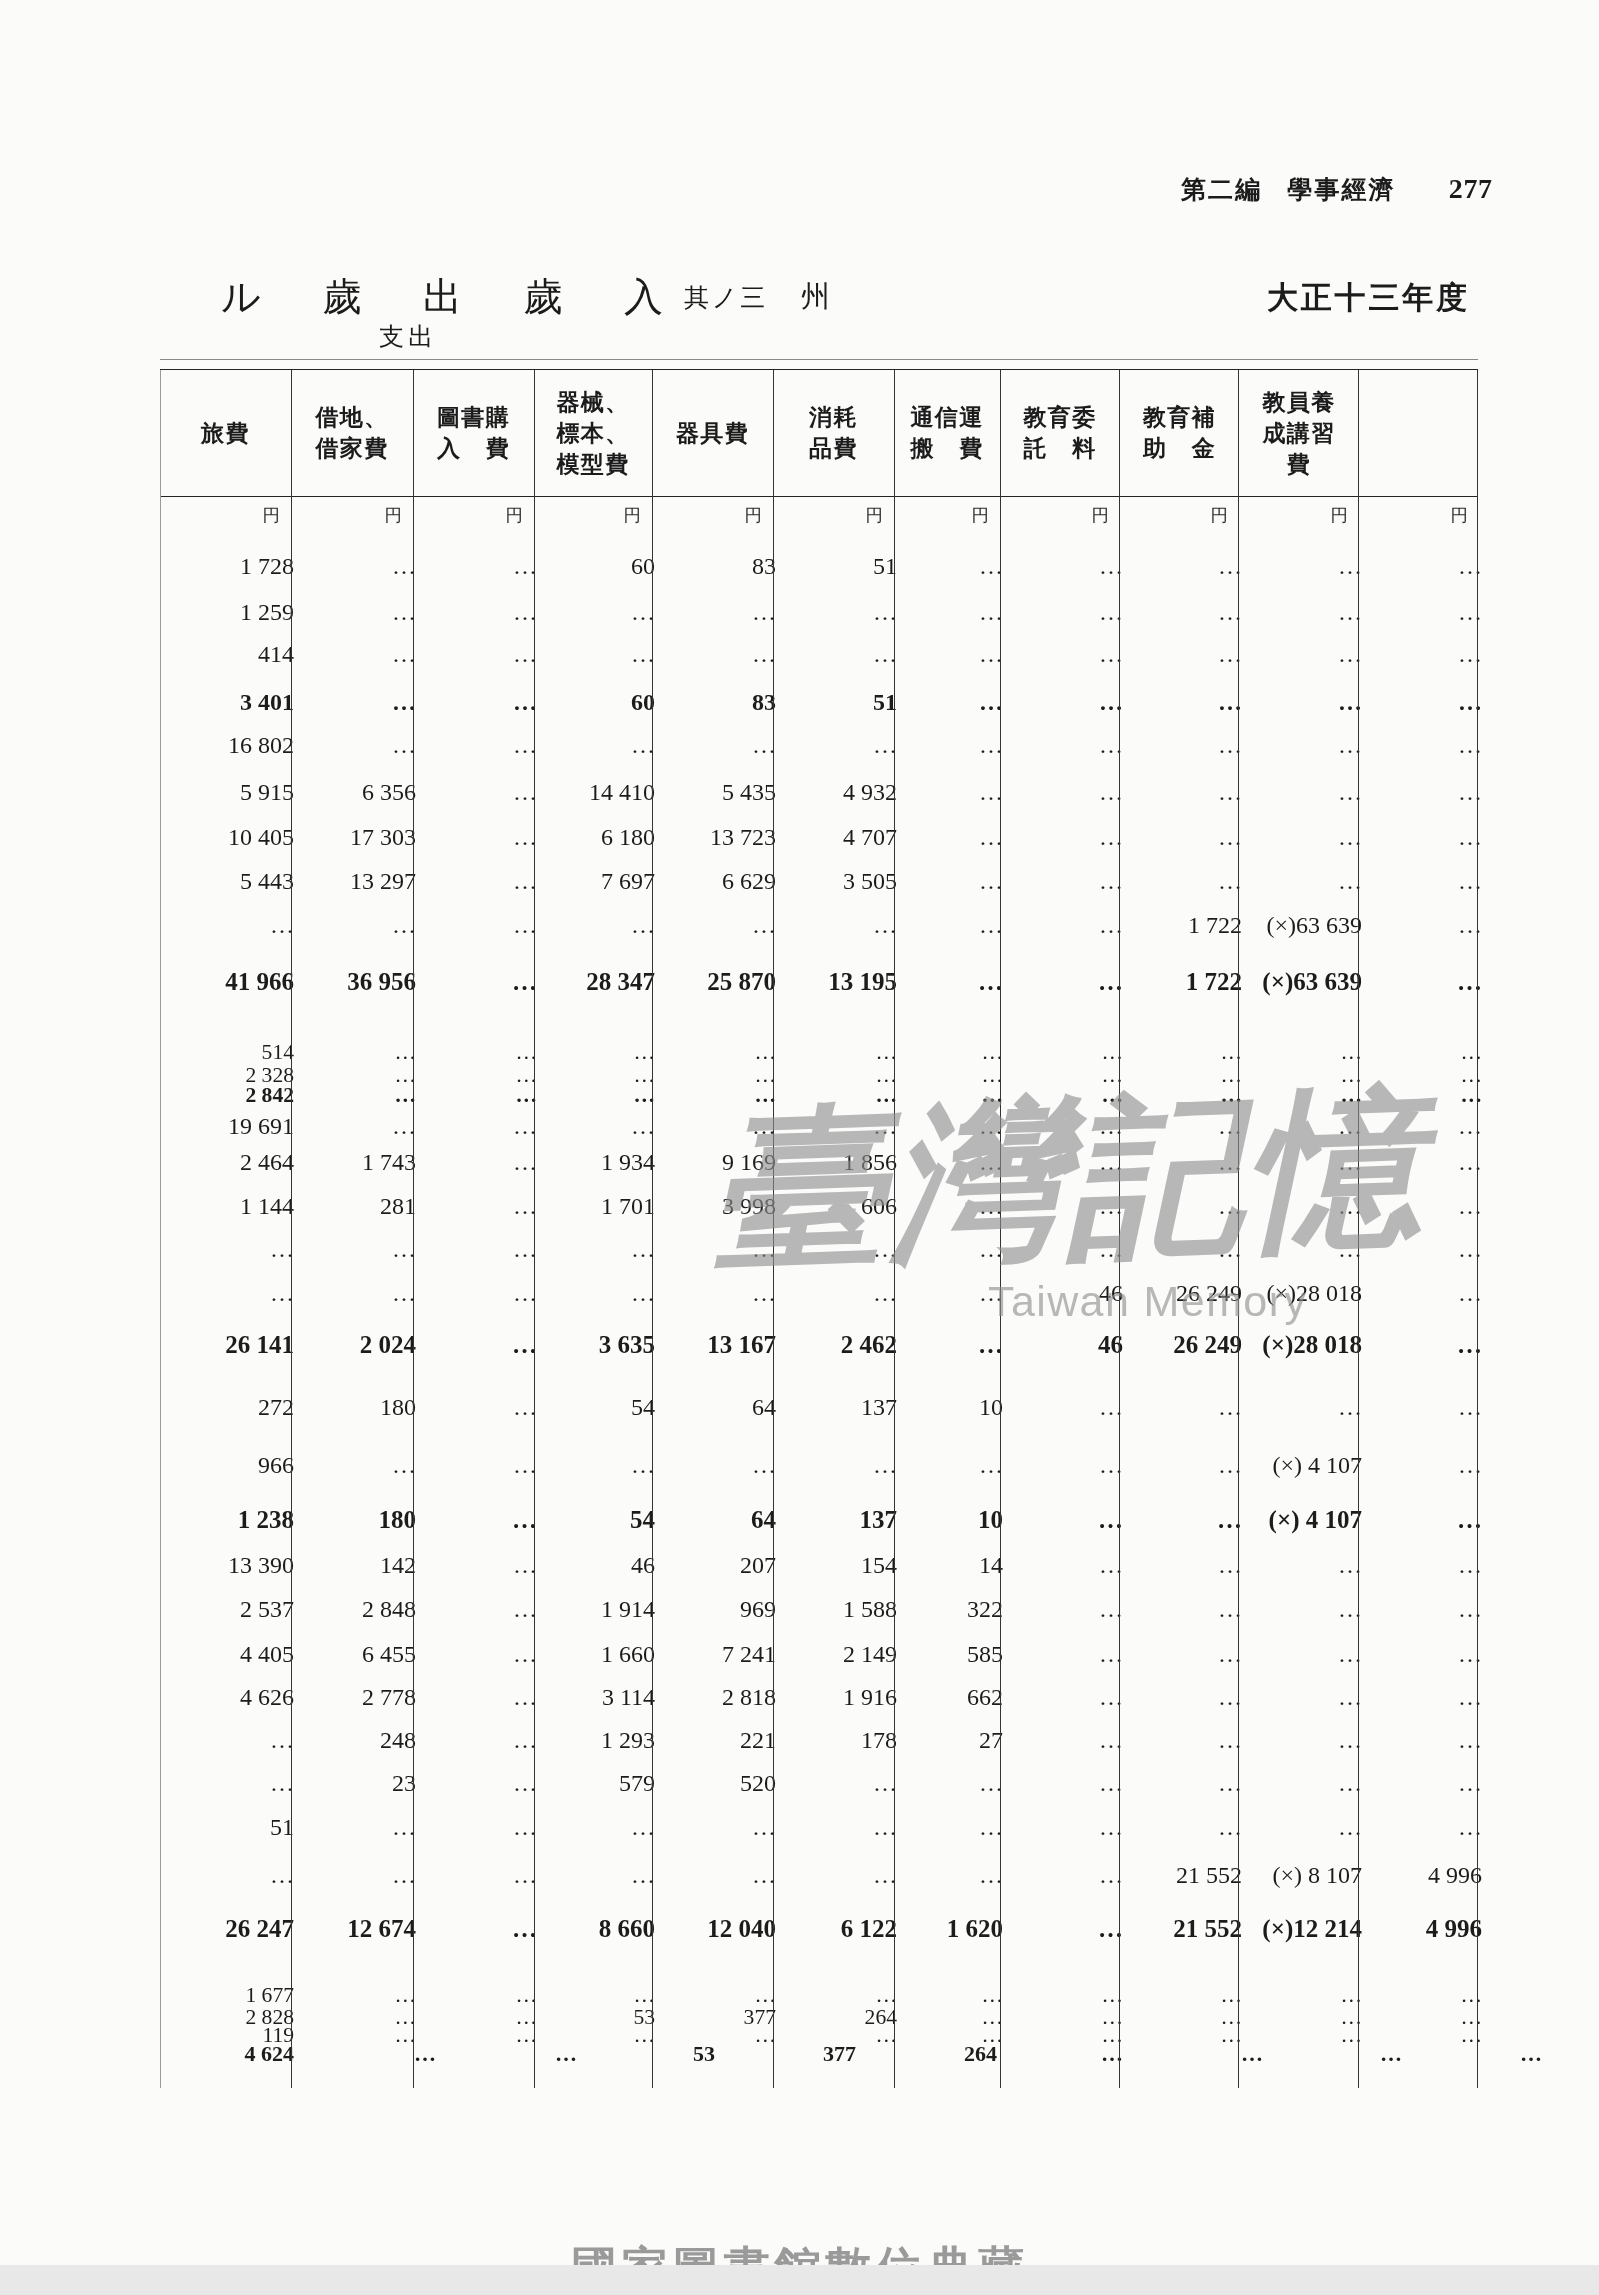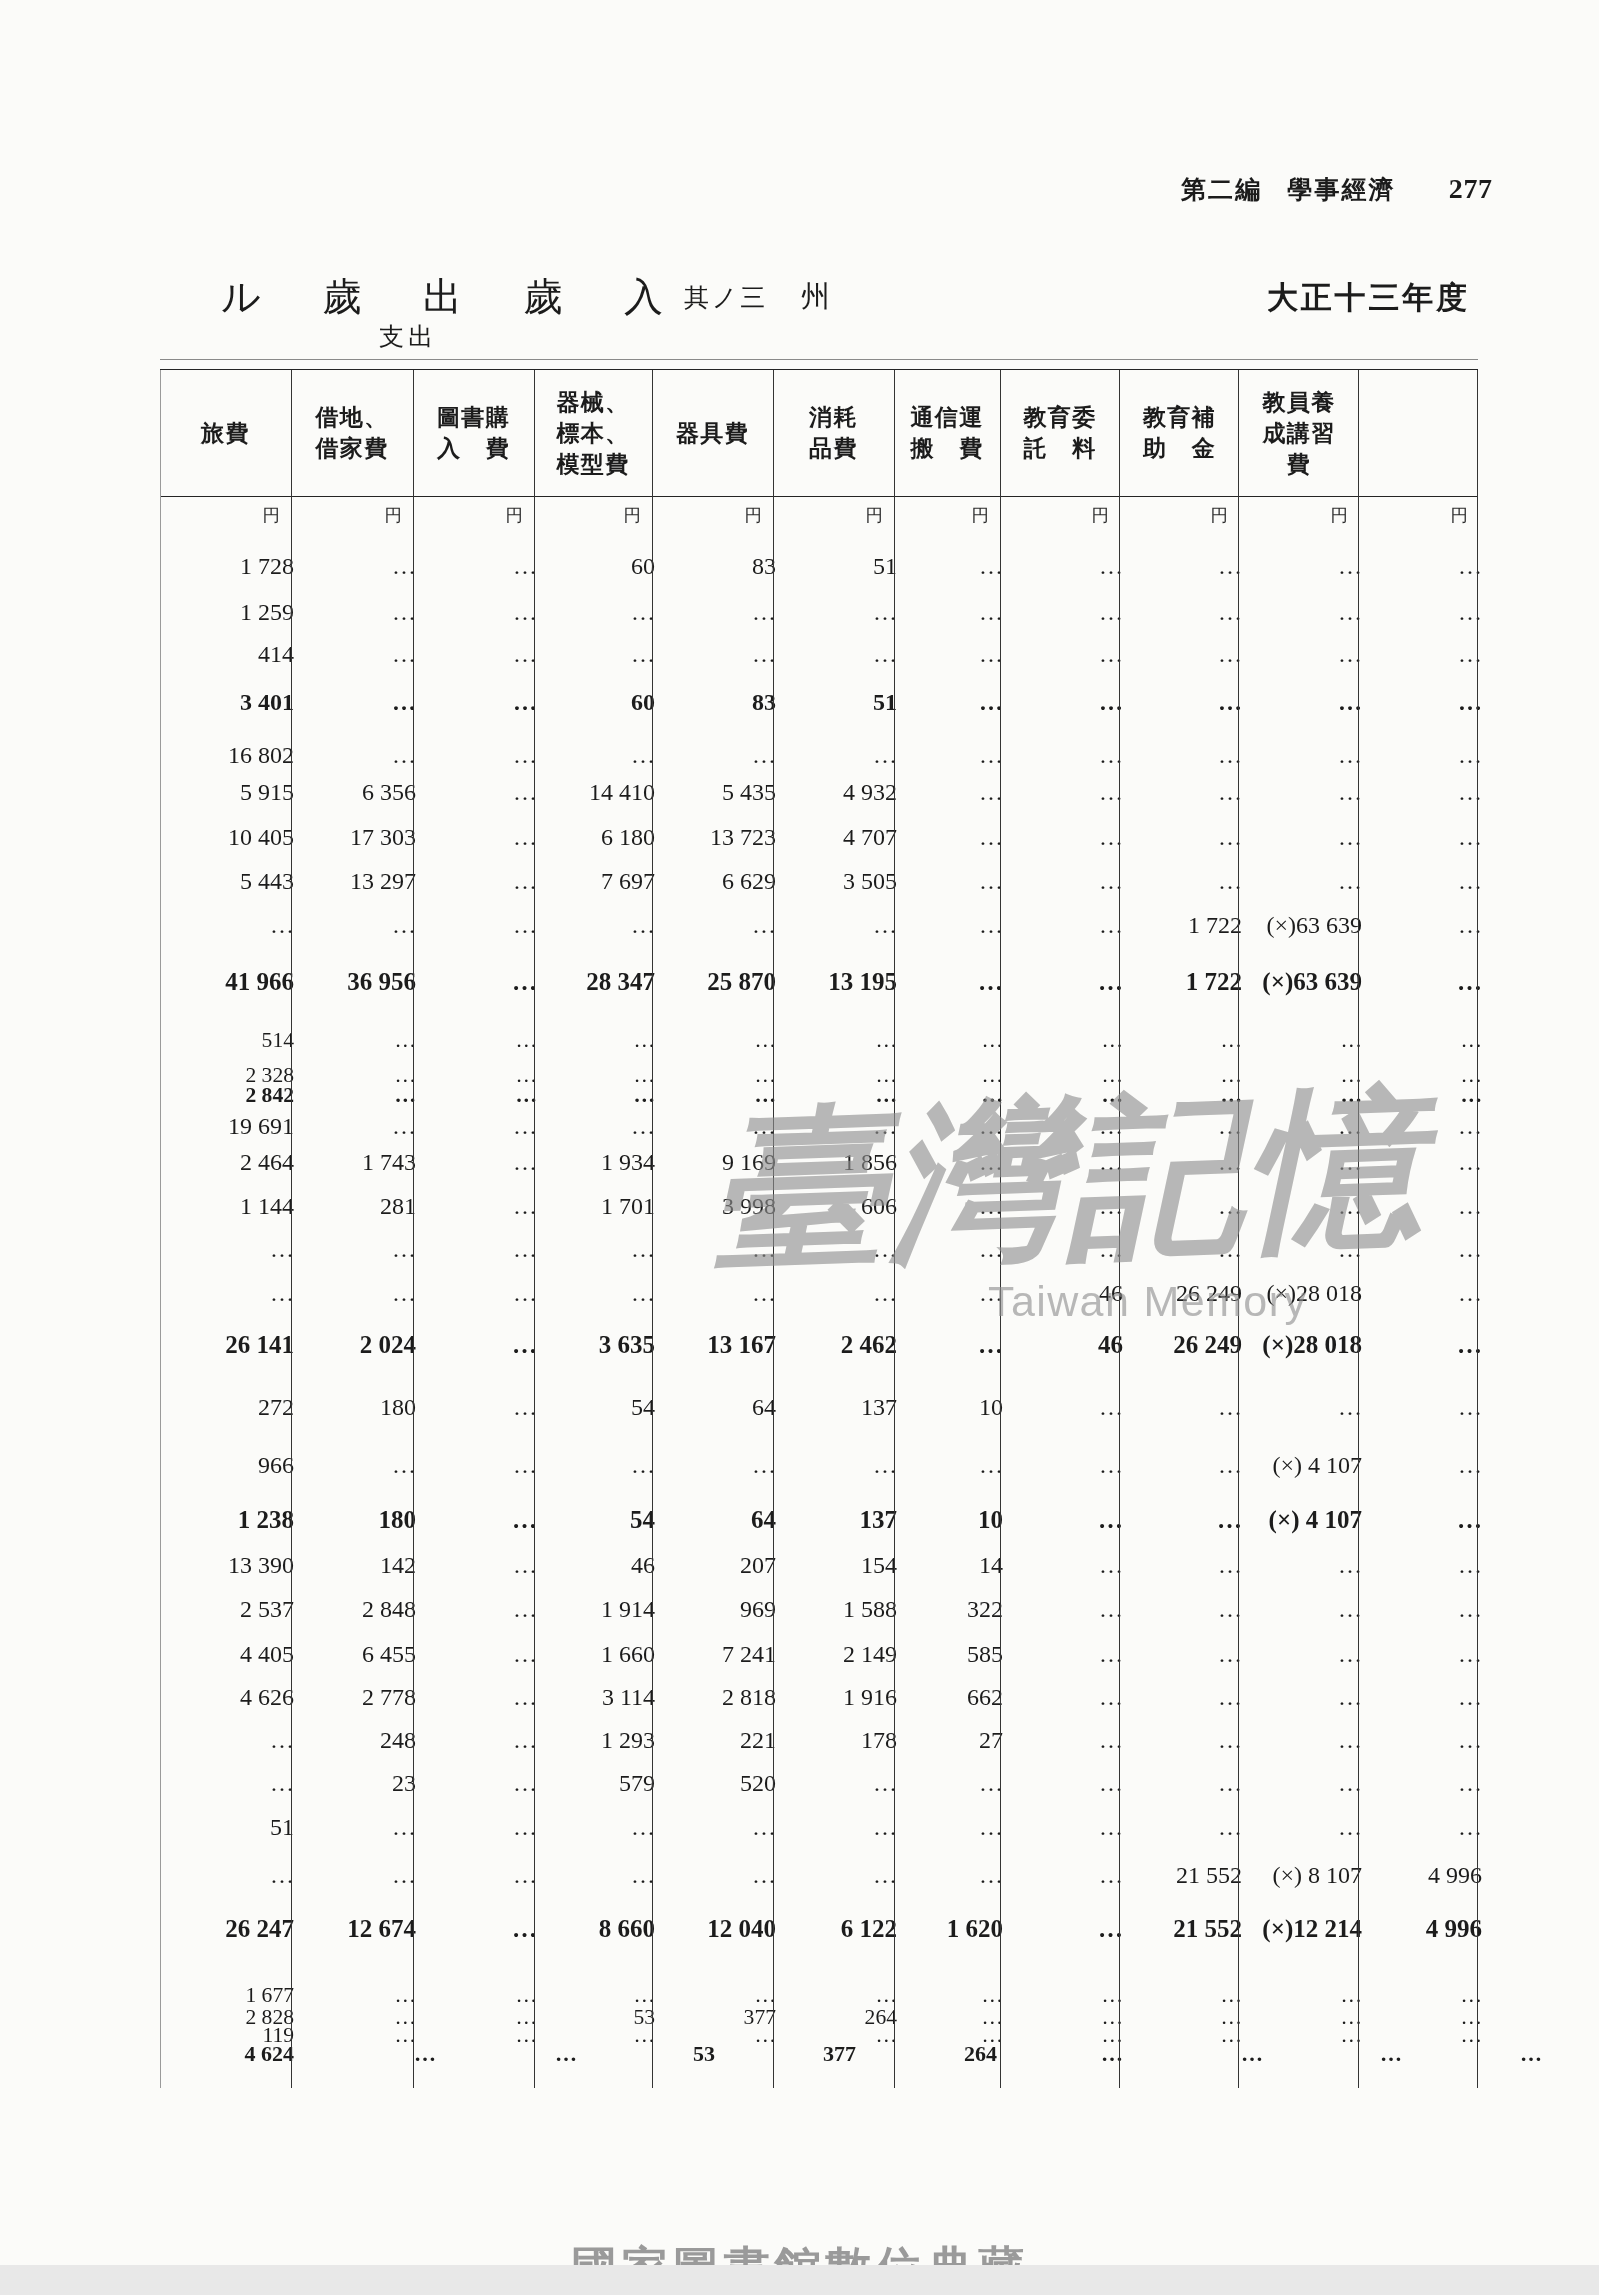--- a/index.html
+++ b/index.html
@@ -36,24 +36,24 @@
   .tbody{position:absolute;left:0;top:173px;width:1318px;height:1557px;}
   .row{position:absolute;left:0;width:1318px;height:39px;line-height:39px;font-size:24px;padding-left:12px;}
   .row .cell{text-align:right;padding-right:9px;white-space:nowrap;}
   .row.tight{height:24px;line-height:24px;font-size:21.6px;}
   .row.total{font-weight:bold;font-size:25px;}
   .row.total.tight{font-size:22px;gap:20px;}
   .row.subtotal{font-weight:bold;}
   
   .tbody .row:nth-child(1){top:15.3px;}   .tbody .row:nth-child(2){top:61px;}
   .tbody .row:nth-child(3){top:103px;}  .tbody .row:nth-child(4){top:151px;}
-  .tbody .row:nth-child(5){top:194px;margin-top:10px;}  .tbody .row:nth-child(6){top:241px;}
+  .tbody .row:nth-child(5){top:194px;}  .tbody .row:nth-child(6){top:241px;}
   .tbody .row:nth-child(7){top:286px;}  .tbody .row:nth-child(8){top:330px;}
   .tbody .row:nth-child(9){top:374px;}  .tbody .row:nth-child(10){top:430px;}
-  .tbody .row:nth-child(11){top:496px;} .tbody .row:nth-child(12){top:531px;}
+  .tbody .row:nth-child(11){top:508px;} .tbody .row:nth-child(12){top:531px;}
   .tbody .row:nth-child(13){top:551px;} .tbody .row:nth-child(14){top:575px;}
   .tbody .row:nth-child(15){top:611px;} .tbody .row:nth-child(16){top:655px;}
   .tbody .row:nth-child(17){top:698px;}.tbody .row:nth-child(18){top:742px;}
   .tbody .row:nth-child(19){top:793px;}.tbody .row:nth-child(20){top:856px;}
   .tbody .row:nth-child(21){top:914px;}.tbody .row:nth-child(22){top:968px;}
   .tbody .row:nth-child(23){top:1014px;}.tbody .row:nth-child(24){top:1058px;}
   .tbody .row:nth-child(25){top:1103px;}.tbody .row:nth-child(26){top:1146px;}
   .tbody .row:nth-child(27){top:1189px;}.tbody .row:nth-child(28){top:1232px;}
   .tbody .row:nth-child(29){top:1276px;}.tbody .row:nth-child(30){top:1324px;}
   .tbody .row:nth-child(31){top:1377px;}.tbody .row:nth-child(32){top:1451px;}

